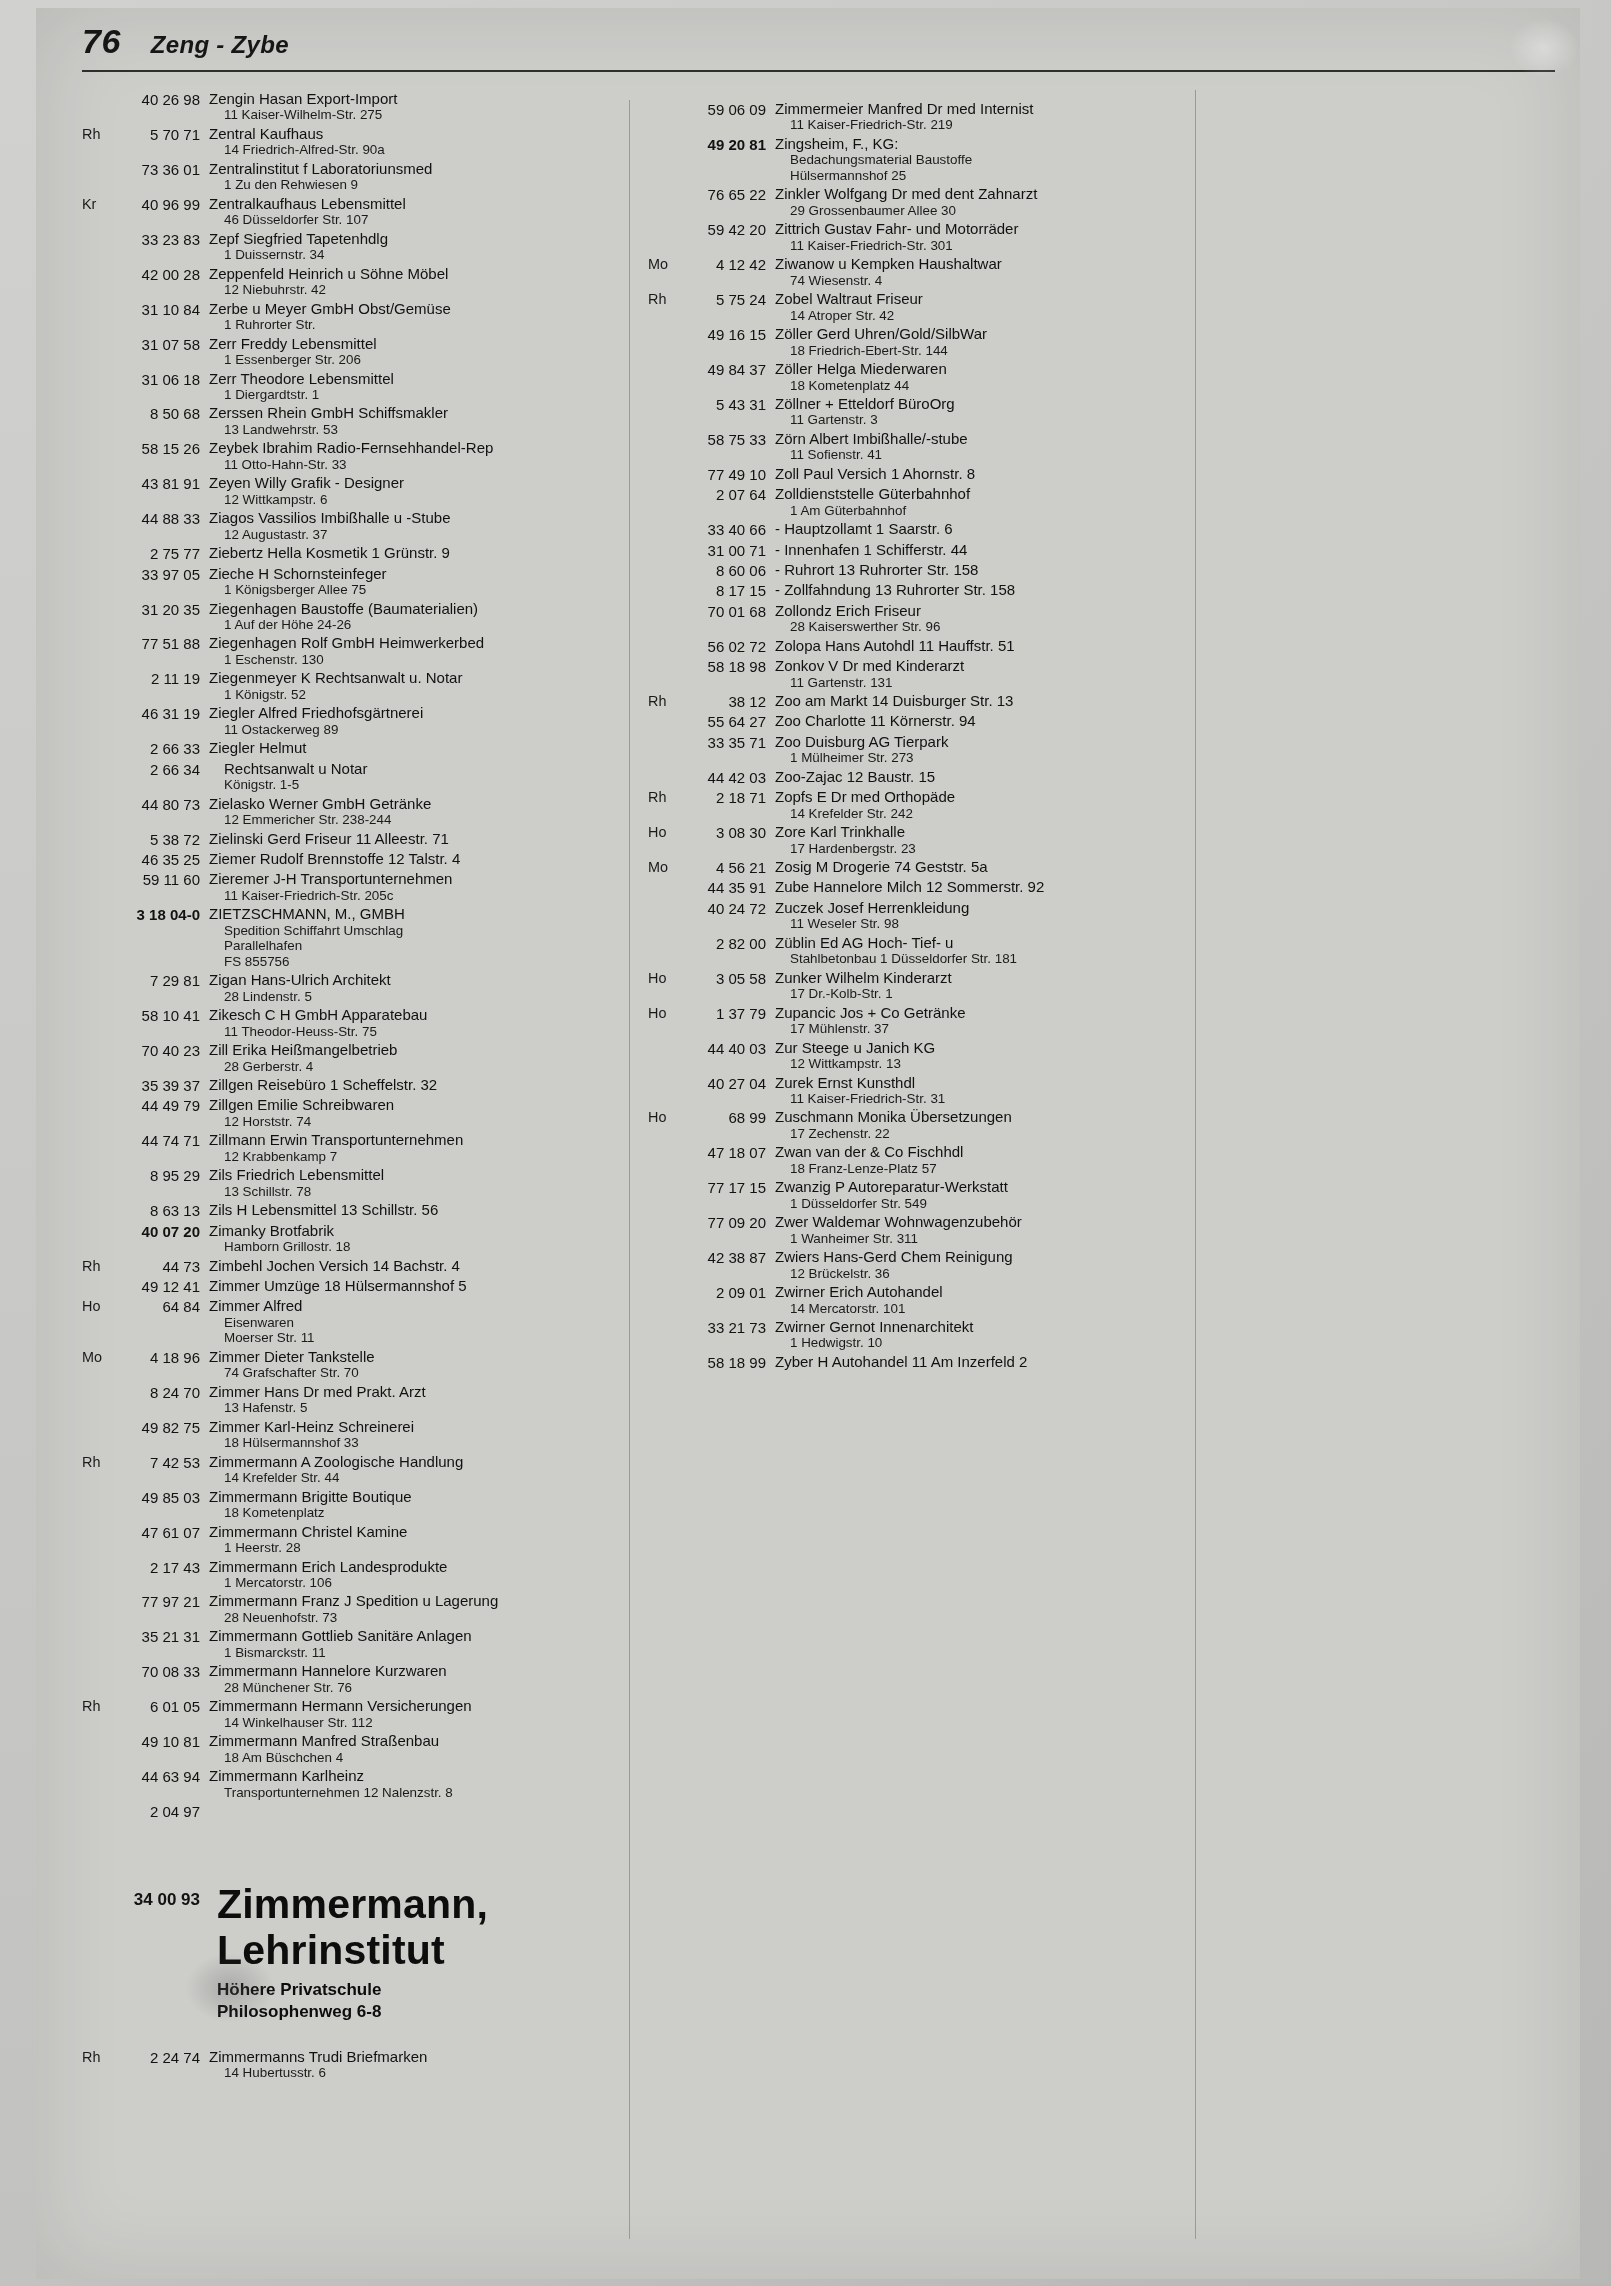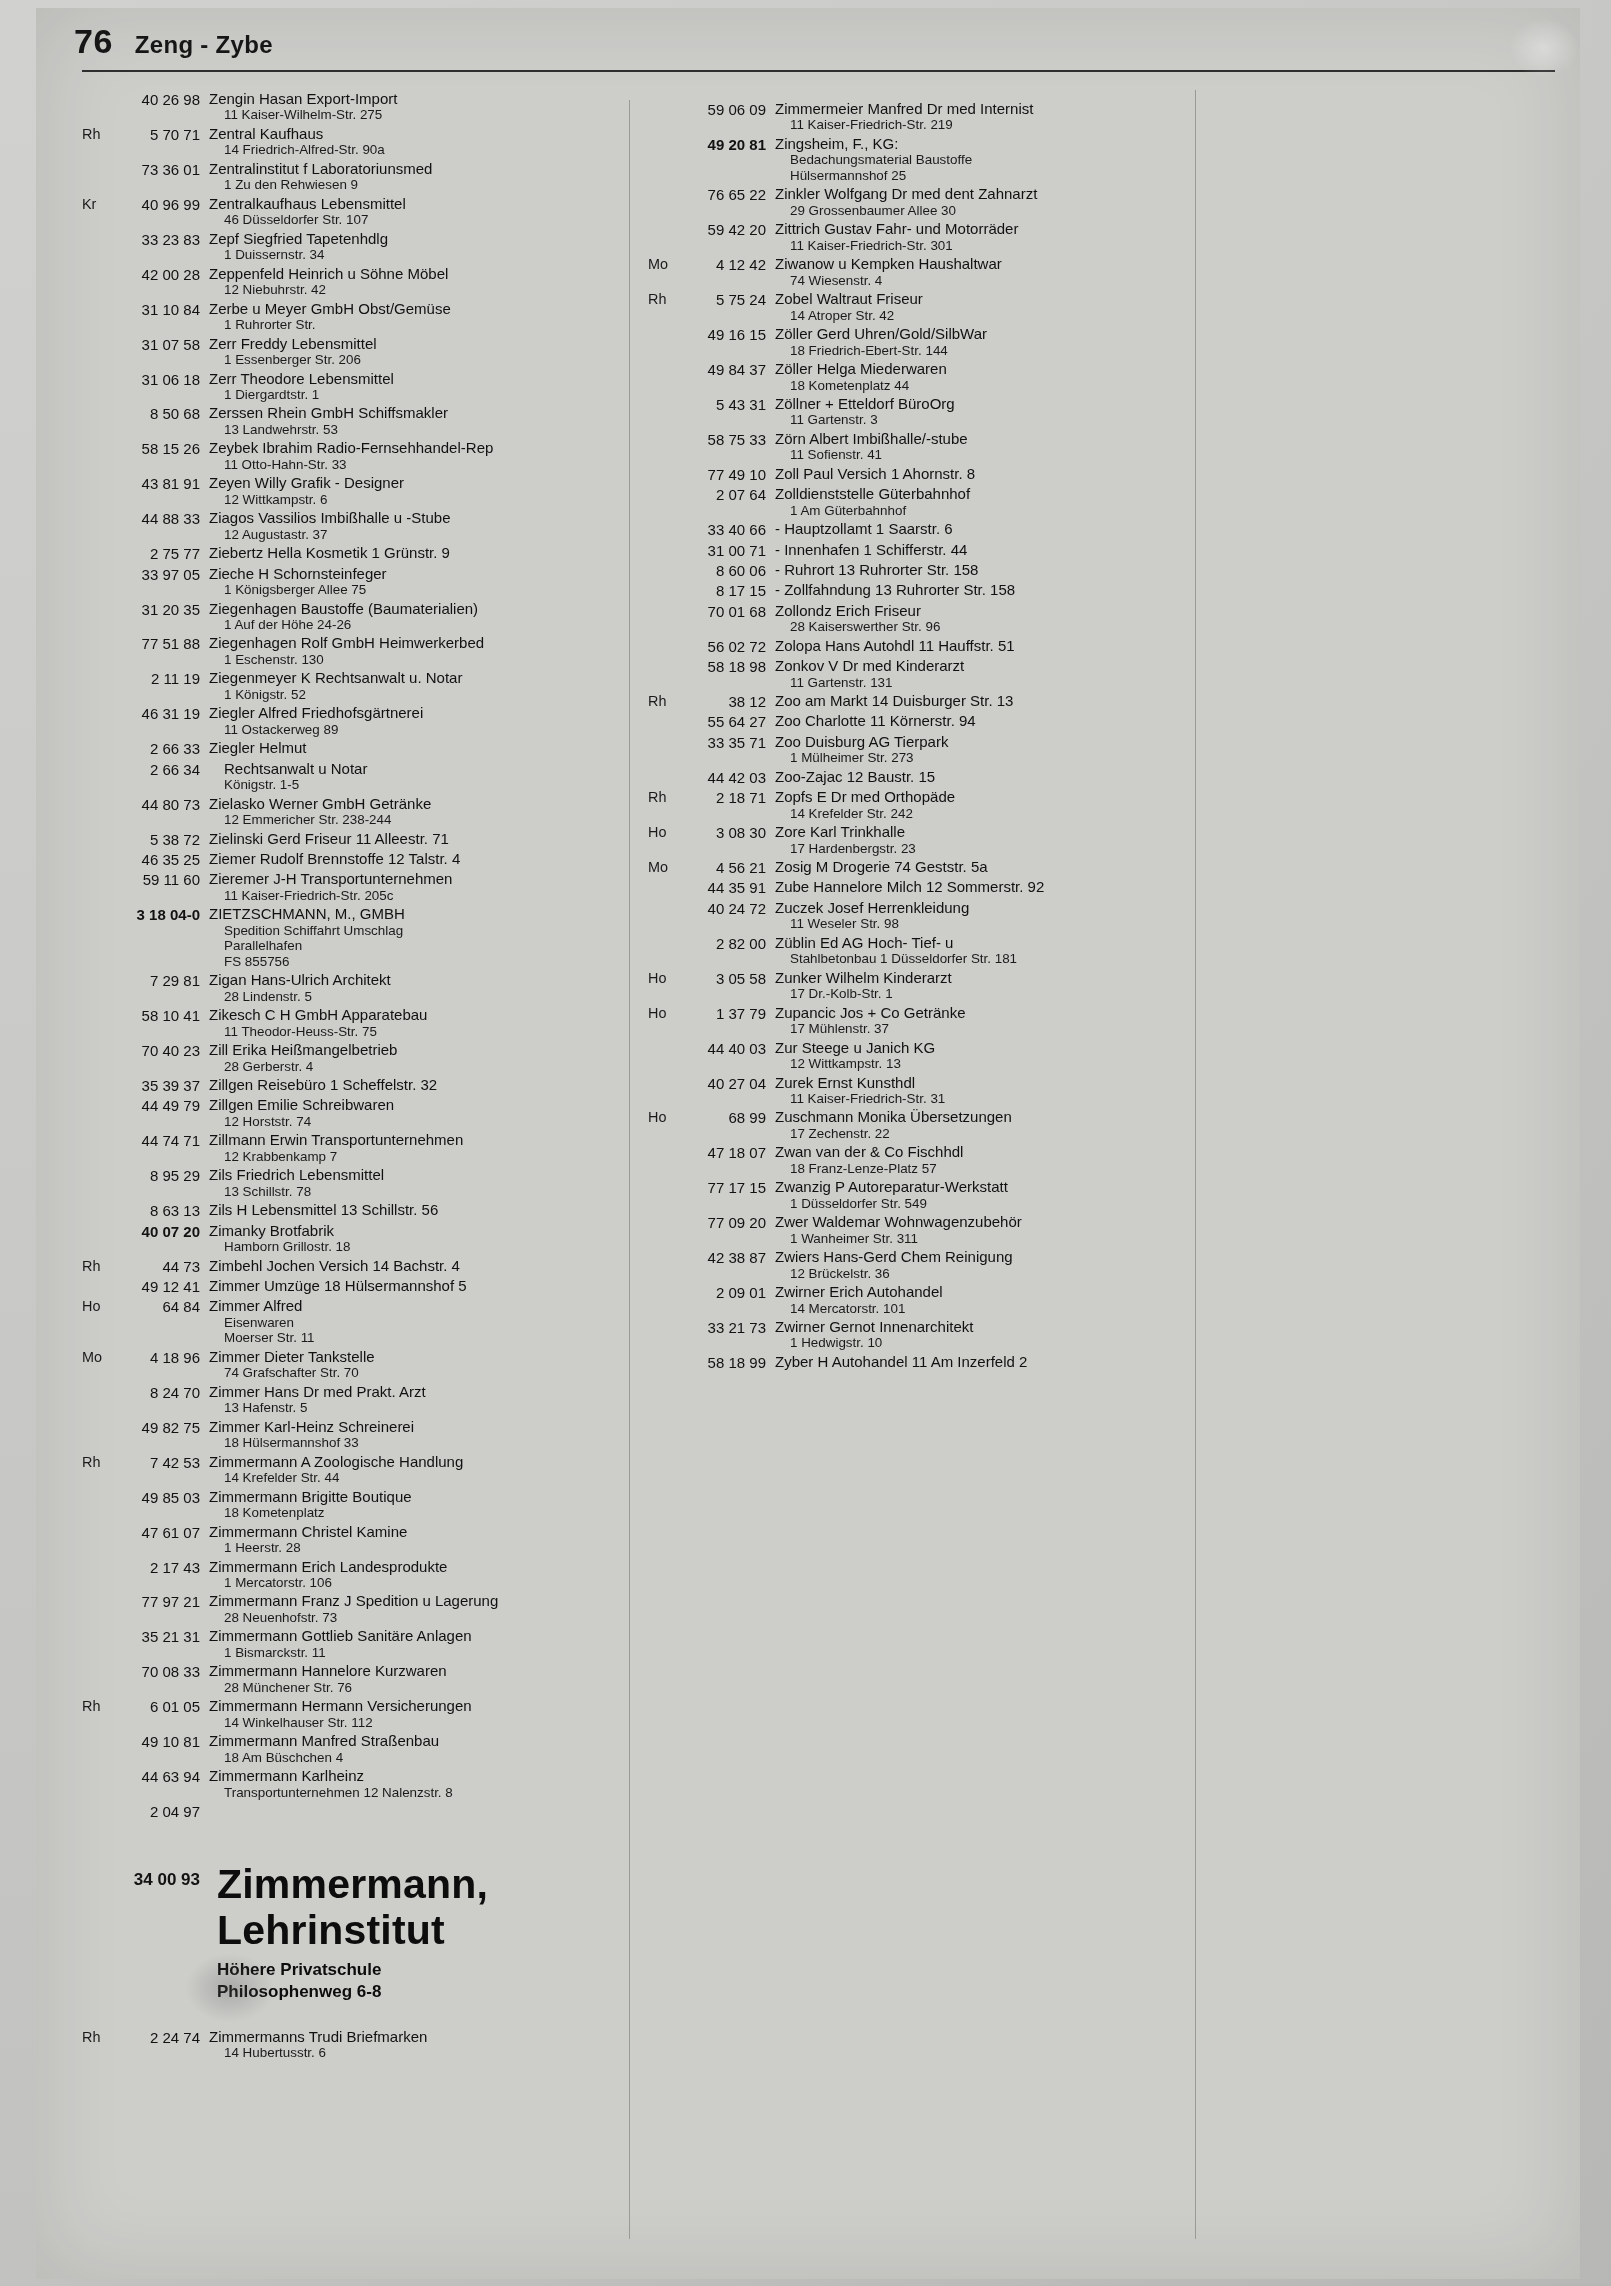--- a/index.html
+++ b/index.html
@@ -27,25 +27,26 @@
     position: absolute;
     left: 36px;
     top: 8px;
     width: 1544px;
     height: 2271px;
     background: #cdcdca;
     box-shadow: inset 0 0 90px rgba(0,0,0,0.10);
   }
   .header {
     position: absolute;
-    left: 38px;
+    left: 46px;
     top: 14px;
     display: flex;
     align-items: baseline;
-    gap: 22px;
+    gap: 30px;
+    font-style: italic;
   }
   .folio {
     font-size: 34px;
     font-weight: bold;
     color: #161616;
     letter-spacing: 0.5px;
   }
   .running-head {
     font-size: 24px;
     font-weight: bold;
@@ -111,21 +112,21 @@
   .sub {
     font-size: 13.4px;
     color: #1b1b1b;
     padding-left: 15px;
     white-space: nowrap;
   }
   .bold .name, .bold .sub { font-weight: normal; }
   .bold .num { font-weight: bold; }
 
   .ad {
-    margin-top: 42px;
+    margin-top: 62px;
     margin-bottom: 26px;
     display: flex;
     align-items: flex-start;
   }
   .ad .num {
     font-size: 17px;
     font-weight: bold;
     padding-top: 8px;
   }
   .ad-body { padding-left: 8px; }

